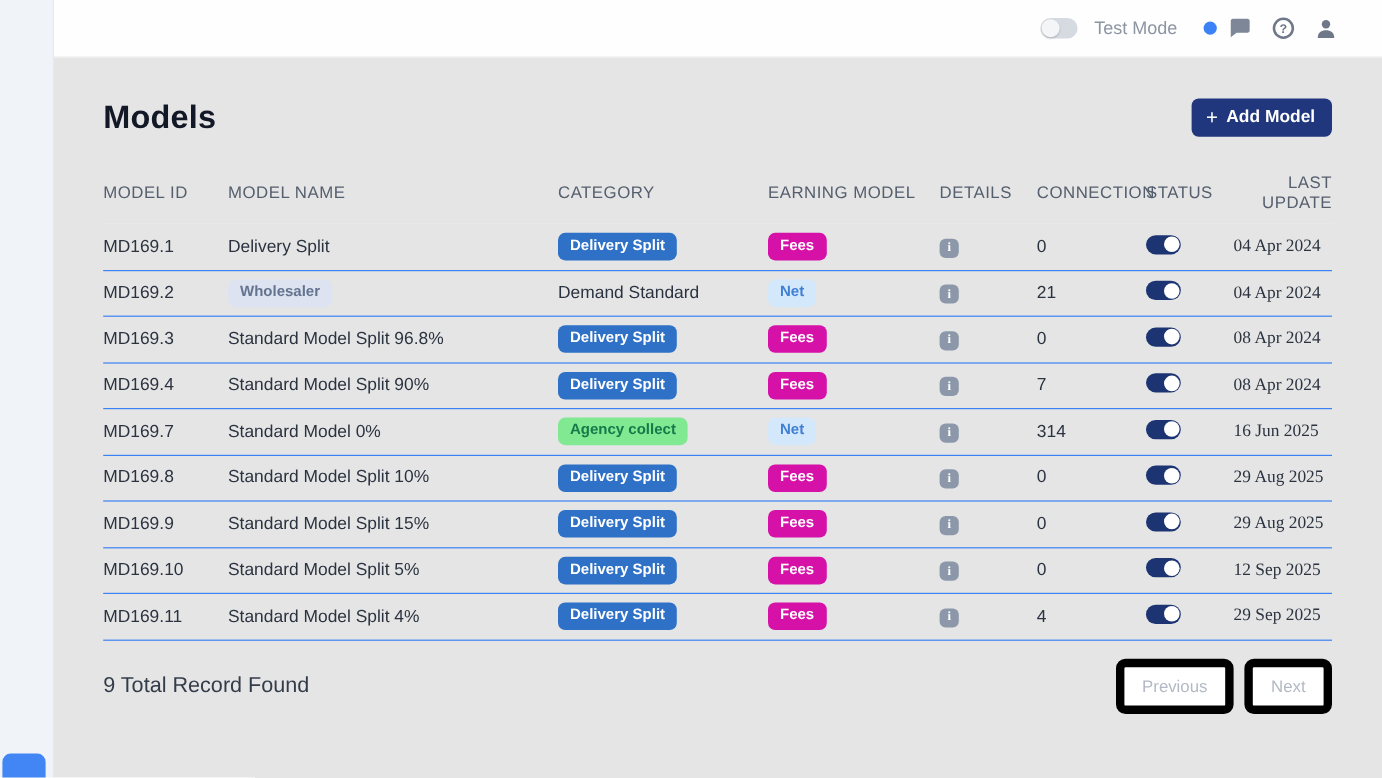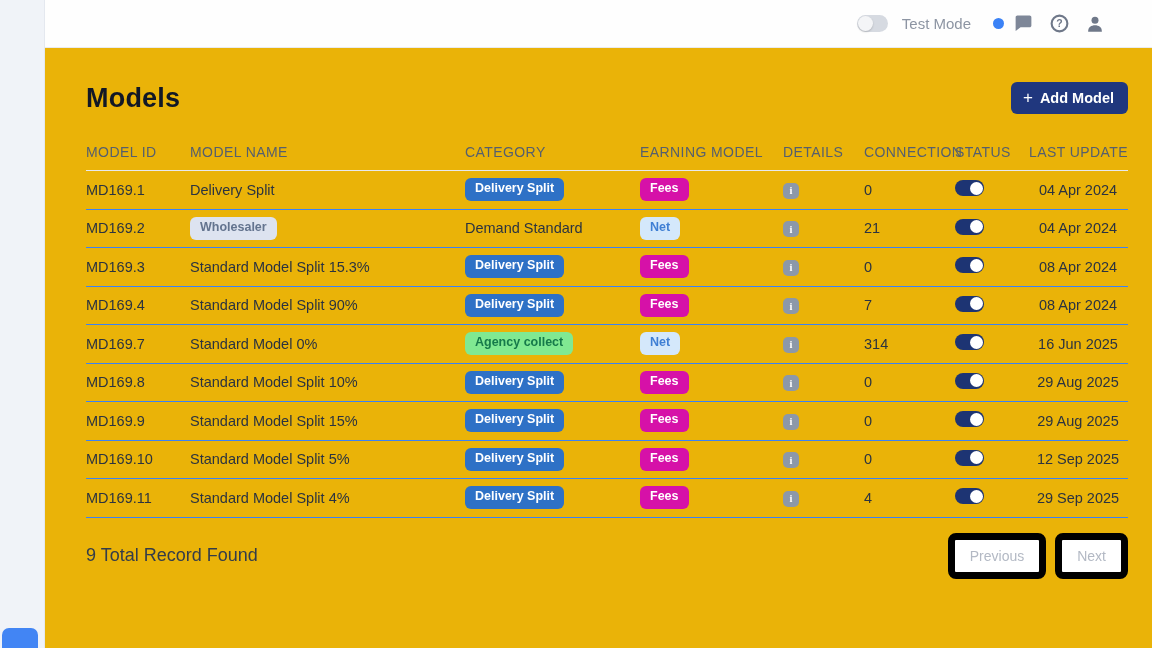--- a/index.html
+++ b/index.html
@@ -13,48 +13,48 @@
   .blue-widget { position:absolute; left:2px; bottom:-8px; width:36px; height:28px;
     background:#4285f4; border-radius:7px; }
 
   
   .scroll-handle { position:absolute; right:-7px; top:297px; width:15px; height:37px;
     background:#ffffff; border-radius:9px; box-shadow:0 1px 5px rgba(40,50,70,.35); }
 
   
   .topbar { position:absolute; left:45px; top:0; right:0; height:48px;
     border-bottom:1px solid #e9ebef; display:flex; align-items:center; justify-content:flex-end;
-    padding-right:46px; gap:14px; background:#fefefe; }
+    padding-right:36px; gap:14px; background:#fefefe; }
   .switch { position:relative; border-radius:999px; cursor:pointer; }
   .switch.off { width:31px; height:17px; background:#d6dae1; }
   .switch.off .knob { position:absolute; left:1px; top:1px; width:15px; height:15px;
     border-radius:50%; background:#f4f5f7; box-shadow:0 1px 2px rgba(0,0,0,.18); }
   .testmode { font-size:15px; color:#8d95a3; margin-right:8px; }
   .notif-dot { width:11px; height:11px; border-radius:50%; background:#3b82f6; margin-right:-6px; }
   .tb-icon { display:inline-flex; width:22px; height:22px; align-items:center; justify-content:center; }
 
   
-  main { position:absolute; left:45px; top:48px; right:0; bottom:0; background:#eab308;
-    padding:34px 24px 0 41px; }
+  main { position:absolute; left:45px; top:48px; right:0; bottom:0; background:#e5e5e5;
+    padding:34px 42px 0 41px; }
   .page-head { display:flex; align-items:center; justify-content:space-between; }
   h1 { font-size:27px; font-weight:700; color:#121826; letter-spacing:.2px; }
   .add-btn { display:inline-flex; align-items:center; gap:7px; background:#20377e; color:#fff;
     border:none; border-radius:6px; padding:7px 14px 8px 12px; font-size:14.5px; font-weight:600;
     font-family:inherit; cursor:pointer; }
   .add-btn .plus { font-size:17px; font-weight:400; line-height:1; }
 
   
   .table { margin-top:30px; }
   .thead, .trow { display:grid;
     grid-template-columns:104px 275px 175px 143px 81px 91px 73px 1fr; align-items:center; }
   .thead { border-bottom:1px solid #e7e9ee; padding-bottom:10px; }
   .th { font-size:14px; color:#555f6e; letter-spacing:.03em; font-weight:500; }
   .th:last-child { text-align:right; }
   .trow { height:38.5px; border-bottom:1px solid #3b82f6; font-size:14.5px; color:#2b3340; }
-  .cell.right { text-align:center; }
+  .cell.right { text-align:left;font-family:Liberation Serif, serif; }
   .badge { display:inline-block; font-size:12.5px; font-weight:700; padding:3px 10px 4px;
     border-radius:6px; line-height:1.25; }
   .badge.solid-blue { background:#2e71c6; color:#ffffff; }
   .badge.muted-blue { background:#dde3f0; color:#64748f; }
   .badge.green { background:#80e992; color:#157a4a; }
   .badge.magenta { background:#d611a8; color:#ffffff; }
   .badge.light-blue { background:#d4e8fb; color:#3f7fd4; }
   .info-ic { display:inline-flex; width:16px; height:16px; border-radius:5px; background:#8c98a9;
     color:#fff; font-size:10.5px; font-weight:700; align-items:center; justify-content:center;
     font-family:"Liberation Serif", serif; cursor:pointer; }
@@ -138,21 +138,21 @@
             <div class="cell"><div class="badge muted-blue">Wholesaler</div></div>
             <div class="cell">Demand Standard</div>
             <div class="cell"><div class="badge light-blue">Net</div></div>
             <div class="cell"><div class="info-ic">i</div></div>
             <div class="cell">21</div>
             <div class="cell"><div class="switch on"><div class="knob"></div></div></div>
             <div class="cell right">04 Apr 2024</div>
           </div>
           <div class="trow">
             <div class="cell">MD169.3</div>
-            <div class="cell">Standard Model Split 15.3%</div>
+            <div class="cell">Standard Model Split 96.8%</div>
             <div class="cell"><div class="badge solid-blue">Delivery Split</div></div>
             <div class="cell"><div class="badge magenta">Fees</div></div>
             <div class="cell"><div class="info-ic">i</div></div>
             <div class="cell">0</div>
             <div class="cell"><div class="switch on"><div class="knob"></div></div></div>
             <div class="cell right">08 Apr 2024</div>
           </div>
           <div class="trow">
             <div class="cell">MD169.4</div>
             <div class="cell">Standard Model Split 90%</div>

